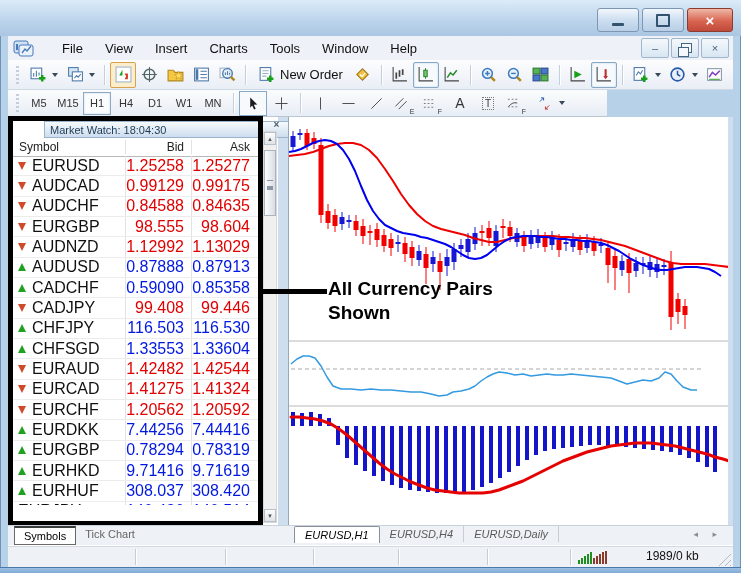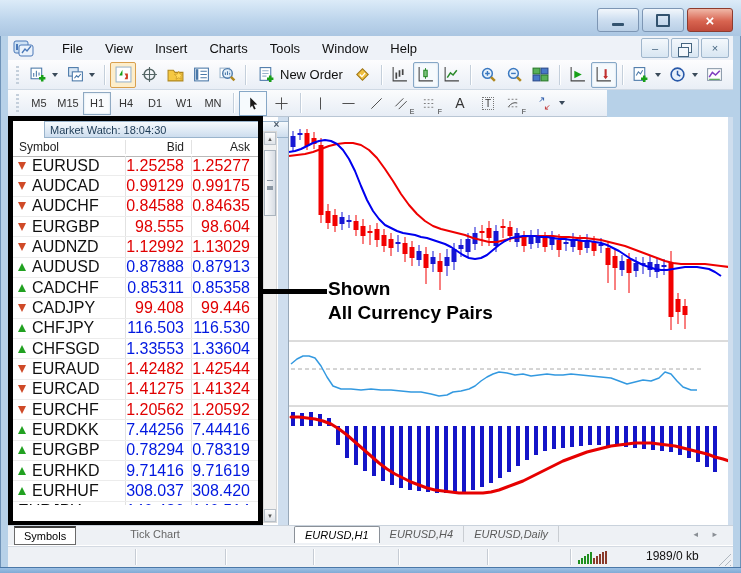--- a/index.html
+++ b/index.html
@@ -69,21 +69,21 @@
     border:1px solid #aab4be;box-sizing:border-box;display:flex;align-items:center;justify-content:center;}
   .sthumb i{display:block;width:6px;border-top:1px solid #8a96a2;box-shadow:0 2px 0 #8a96a2,0 4px 0 #8a96a2;height:5px;}
   .mw-close{position:absolute;left:262px;top:1px;width:13px;height:12px;display:flex;align-items:center;justify-content:center;
     font-size:10px;font-weight:bold;color:#4a5a6a;}
   .mw-box{position:absolute;left:0;top:-1px;width:255px;height:410px;border:5px solid #000;box-sizing:border-box;pointer-events:none;}
   .callout-line{position:absolute;left:255px;top:172px;width:64px;height:5px;background:#000;}
   .callout-text{position:absolute;left:320px;top:160px;font-size:19px;line-height:24px;font-weight:bold;color:#000;white-space:nowrap;}
   .chart-area{position:absolute;left:280px;top:0;width:439px;height:408px;background:#fff;border-left:1px solid #98a8b8;}
   
   .tabsrow{position:absolute;left:8px;top:525px;width:725px;height:20px;background:#eef1f5;border-top:1px solid #c9d2dc;display:flex;}
-  .mwtabs{width:280px;display:flex;align-items:flex-start;padding-left:6px;box-sizing:border-box;gap:45px;}
+  .mwtabs{width:280px;display:flex;align-items:flex-start;padding-left:6px;box-sizing:border-box;}
   .mwtab{font-size:11px;padding:2px 9px;color:#666;}
   .mwtab.active{background:#fff;border:1px solid #6a6a6a;border-top:2px solid #3a3a3a;color:#000;margin-top:0;}
   .charttabs{flex:1;display:flex;align-items:flex-start;padding-left:6px;position:relative;}
   .ctab{font-size:11px;padding:2px 10px;color:#5a5a5a;border-right:1px solid #c9cdd2;font-style:italic;}
   .ctab.active{background:#fff;border:1px solid #8a9098;border-bottom:none;color:#000;border-radius:2px 2px 0 0;}
   .tabarrows{position:absolute;right:10px;top:3px;font-size:9px;color:#8a8f95;letter-spacing:6px;}
   .statusbar{position:absolute;left:8px;top:545px;width:725px;height:22px;background:#eef1f5;border-top:1px solid #fff;
     box-shadow:inset 0 1px 0 #d4dae2;font-size:12px;color:#111;}
   .sdiv{position:absolute;top:3px;width:1px;height:16px;background:#c6ccd4;box-shadow:1px 0 0 #fff;}
   .sigbars{position:absolute;left:570px;top:4px;display:flex;align-items:flex-end;gap:1px;height:14px;}
@@ -433,21 +433,21 @@
               <span>AUDUSD</span>
             </span>
             <span class="col-bid val up">0.87888</span>
             <span class="col-ask val up">0.87913</span>
           </div>
           <div class="mw-row">
             <span class="col-sym">
               <span class="arr up"></span>
               <span>CADCHF</span>
             </span>
-            <span class="col-bid val up">0.85311</span>
+            <span class="col-bid val up">0.59090</span>
             <span class="col-ask val up">0.85358</span>
           </div>
           <div class="mw-row">
             <span class="col-sym">
               <span class="arr down"></span>
               <span>CADJPY</span>
             </span>
             <span class="col-bid val down">99.408</span>
             <span class="col-ask val down">99.446</span>
           </div>
@@ -717,22 +717,22 @@
           <line x1="684" x2="684" y1="299" y2="329" stroke="#f20000" stroke-width="1"></line>
           <rect x="681.5" y="306" width="5" height="9" fill="#f20000"></rect>
           <polyline points="288,156 296,155 304,154 312,152 320,149 328,146 336,144 344,143 352,143 360,145 368,150 376,158 384,169 392,181 400,194 408,205 416,214 424,221 432,226 440,229 448,231 456,233 464,235 472,238 480,240 488,242 496,242 504,240 512,238 520,237 528,236 536,236 544,236 552,236 560,237 568,237 576,238 584,238 592,239 600,240 608,242 616,244 624,246 632,249 640,252 648,255 656,258 664,261 672,263 680,264 688,264 696,264 704,264 712,265 720,266 728,267" fill="none" stroke="#ee0000" stroke-width="2" stroke-linejoin="round"></polyline>
           <polyline points="288,152 294,151 300,149 306,146 312,143 318,141 324,140 330,141 336,144 342,150 348,159 354,171 360,186 366,200 372,211 378,219 384,225 390,228 396,231 402,233 408,234 414,235 420,237 426,238 432,240 438,242 444,244 450,247 456,251 462,255 468,258 474,259 480,258 486,255 492,250 498,245 504,241 510,238 516,237 522,236 528,236 534,236 540,237 546,237 552,238 558,239 564,239 570,240 576,240 582,241 588,241 594,242 600,243 606,245 612,248 618,251 624,255 630,259 636,262 642,265 648,267 654,269 660,270 666,270 672,269 678,268 684,267 690,267 696,267 702,268 708,269 714,272 720,276" fill="none" stroke="#0000ee" stroke-width="2" stroke-linejoin="round"></polyline>
         </svg>
     </div>
 
     <div class="mw-box"></div>
     <div class="callout-line"></div>
     <div class="callout-text">
+      <div>All Currency Pairs</div>
       <div>Shown</div>
-      <div>All Currency Pairs</div>
     </div>
   </div>
 
   <div class="tabsrow">
     <div class="mwtabs" id="mw-tabs">
         <span class="mwtab active">Symbols</span>
         <span class="mwtab">Tick Chart</span>
       </div>
     <div class="charttabs" id="chart-tabs">
       <span class="ctab active">EURUSD,H1</span>

